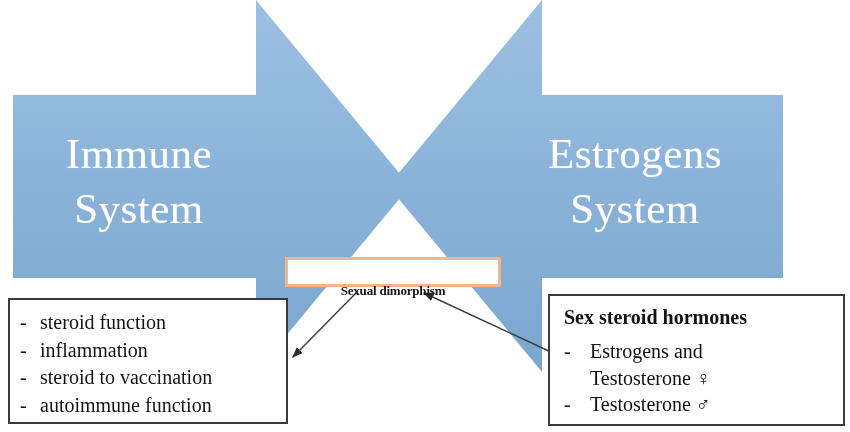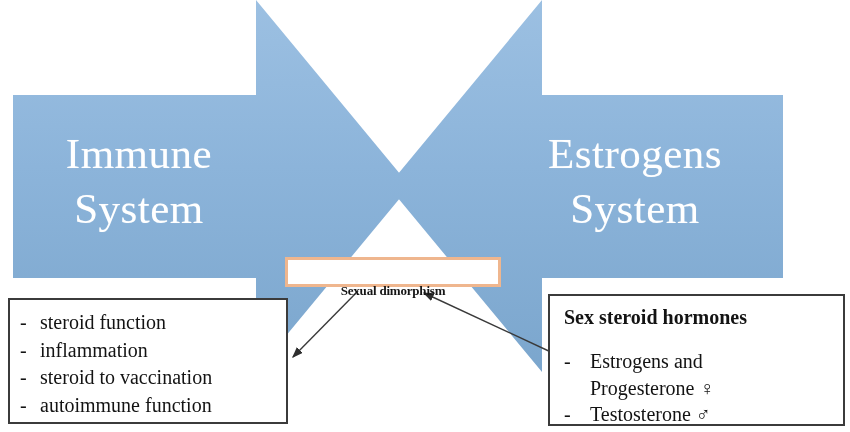--- a/index.html
+++ b/index.html
@@ -108,21 +108,21 @@
     width: 20px;
     flex: 0 0 20px;
     font-size: 20px;
   }
   .bullet-text { flex: 1 1 auto; }
 
   .box-heading {
     font-weight: bold;
     font-size: 20px;
     line-height: 1.3;
-    margin-bottom: 18px;
+    margin-bottom: 8px;
   }
   #hormone-outcomes .bullet-row { margin-bottom: 0px; }
   #hormone-outcomes .dash {
     width: 26px;
     flex: 0 0 26px;
   }
   .cont-line {
     font-size: 20px;
     line-height: 1.33;
     padding-left: 26px;
@@ -194,21 +194,21 @@
 
   <div class="outcome-box" id="hormone-outcomes">
 
     <div class="box-heading">Sex steroid hormones</div>
 
     <div class="bullet-row">
       <span class="dash">-</span>
       <span class="bullet-text">Estrogens and</span>
     </div>
 
-    <div class="cont-line">Progesterone ♀</div>
+    <div class="cont-line">Testosterone ♀</div>
 
     <div class="bullet-row">
       <span class="dash">-</span>
       <span class="bullet-text">Testosterone ♂</span>
     </div>
   </div>
 
 </div>
 
 </body></html>

